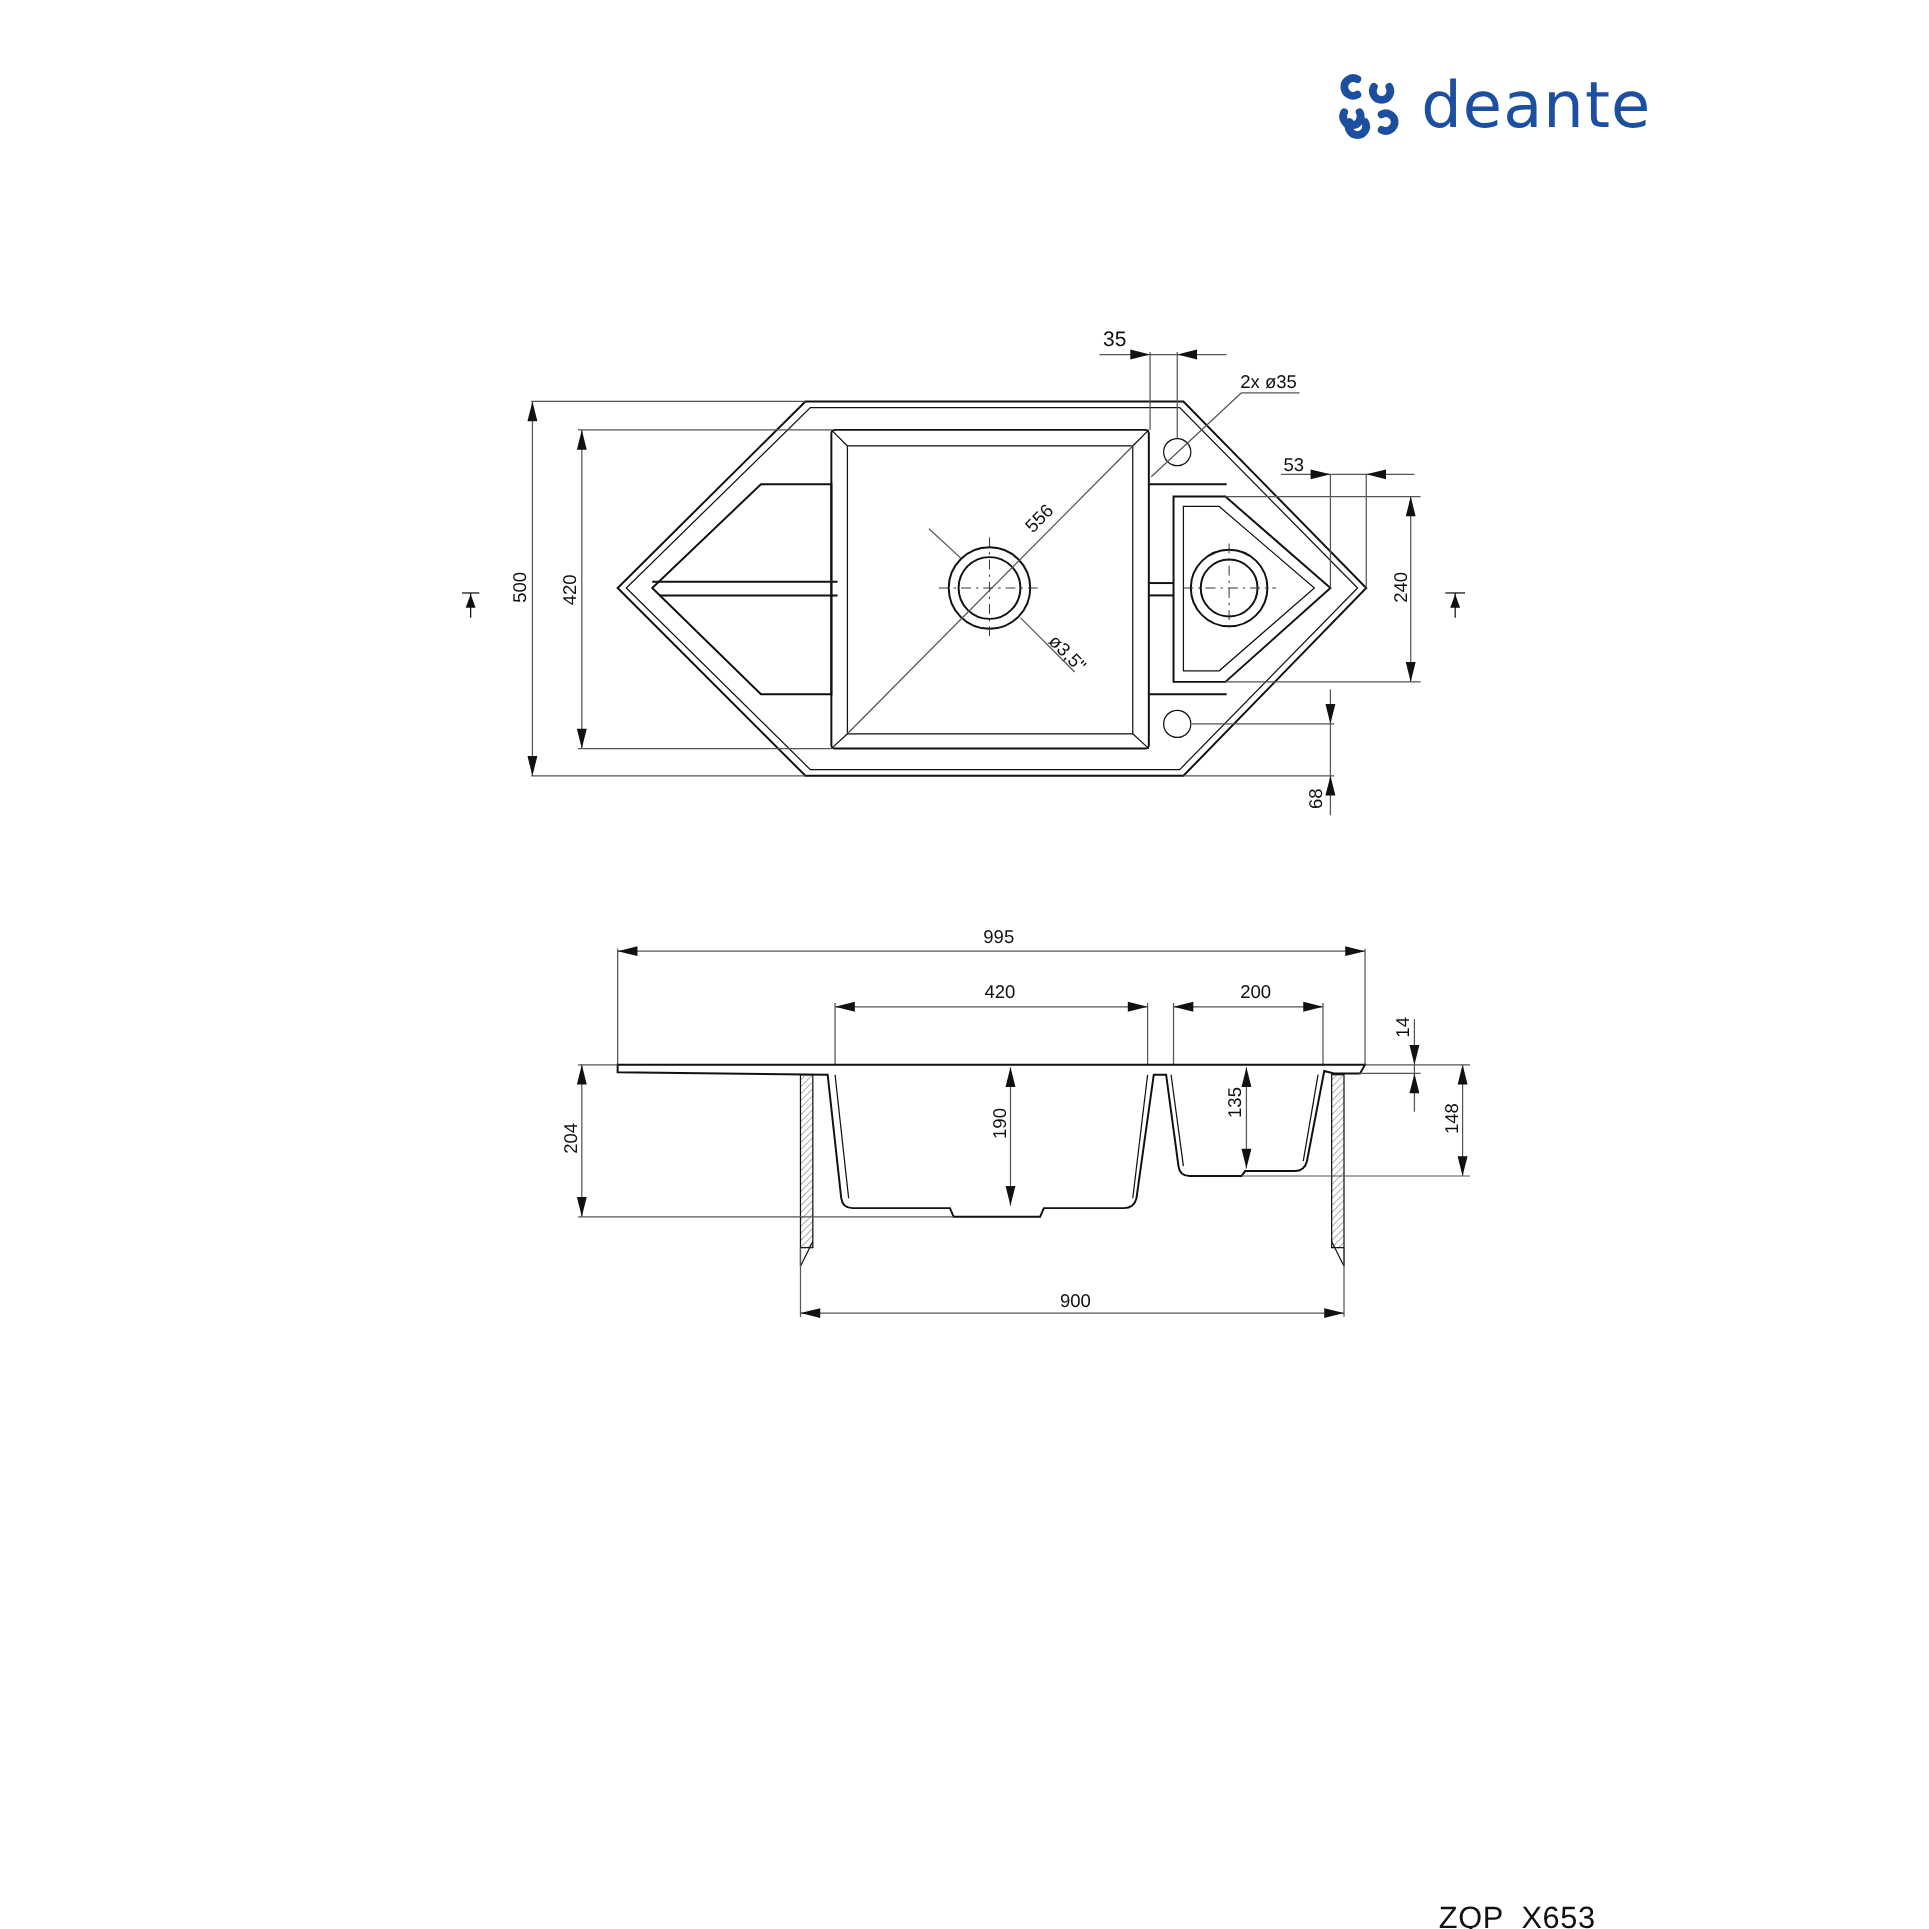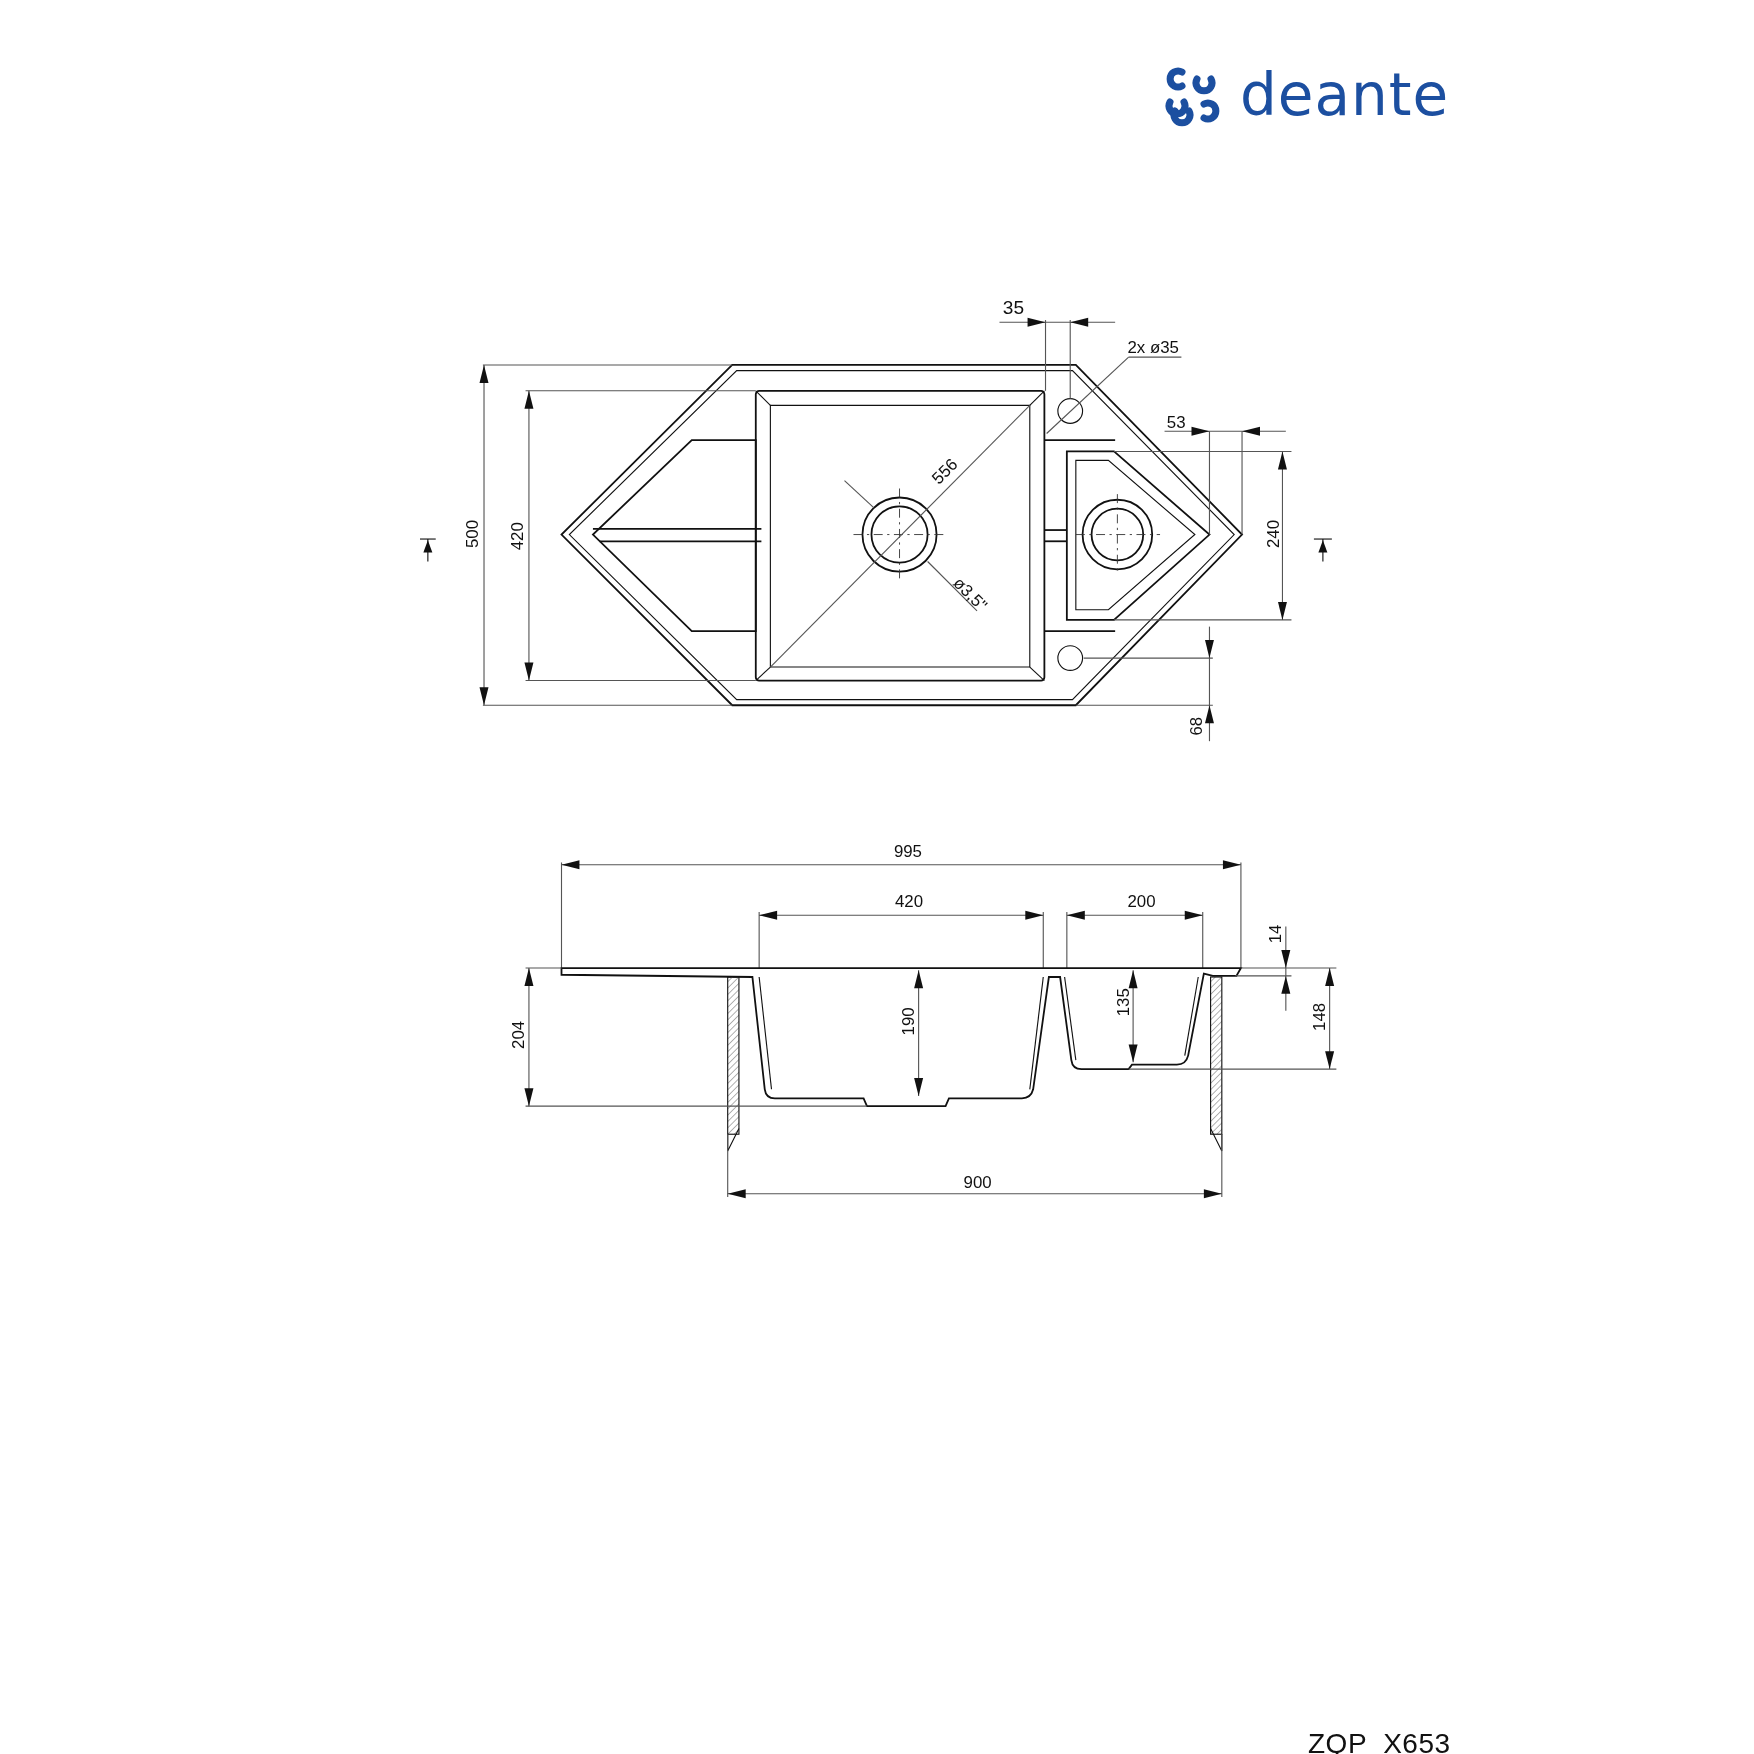--- a/index.html
+++ b/index.html
@@ -1,18 +1,18 @@
 <!DOCTYPE html>
 <html><head>
 <meta charset="utf-8">
 <style>
   html, body { margin: 0; padding: 0; background: #ffffff; }
   body { width: 1754px; height: 1754px; position: relative; overflow: hidden; font-family: "DejaVu Sans Condensed", "DejaVu Sans", sans-serif; }
   #sheet { position: absolute; left: 0; top: 0; width: 1754px; height: 1754px; }
-  .logo { position: absolute; left: 1160px; top: 62px; display: flex; align-items: center; gap: 14px; }
+  .logo { position: absolute; left: 1212px; top: 62px; display: flex; align-items: center; gap: 14px; }
   .logo-text { font-family: "DejaVu Sans", sans-serif; font-size: 58px; color: #1c4fa0; letter-spacing: 1px; line-height: 1; }
   .code { position: absolute; left: 1308px; top: 1728px; font-family: "Liberation Sans", sans-serif; font-size: 28px; color: #111; letter-spacing: 0.5px; }
   svg text { font-family: "Liberation Sans", "DejaVu Sans", sans-serif; fill: #111; }
   .dim { stroke: #555; stroke-width: 1; fill: none; }
   .obj { stroke: #111; stroke-width: 1.6; fill: none; }
   .thin { stroke: #111; stroke-width: 1; fill: none; }
   .cl { stroke: #333; stroke-width: 0.8; fill: none; stroke-dasharray: 8 4 2 4; }
   .arrow { fill: #111; stroke: none; }
 </style>
 </head>

